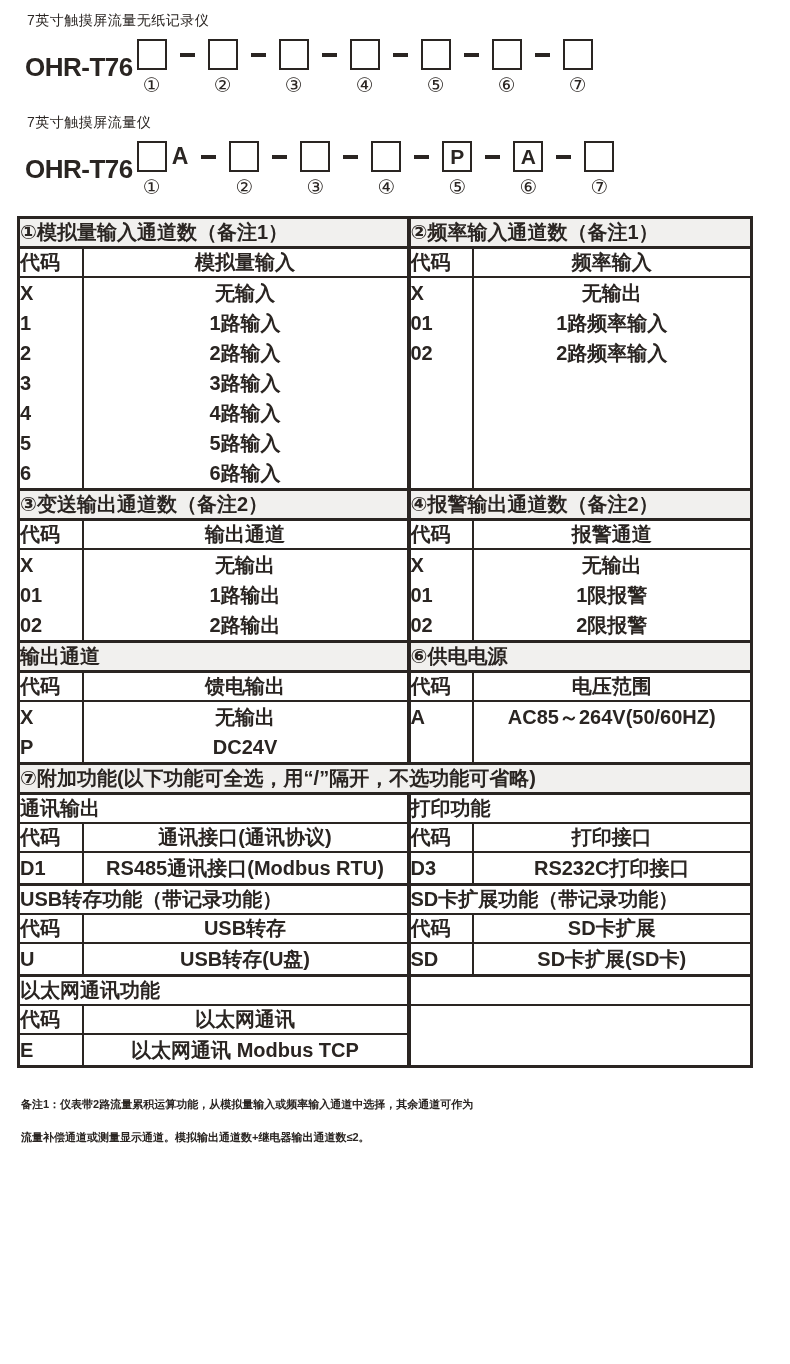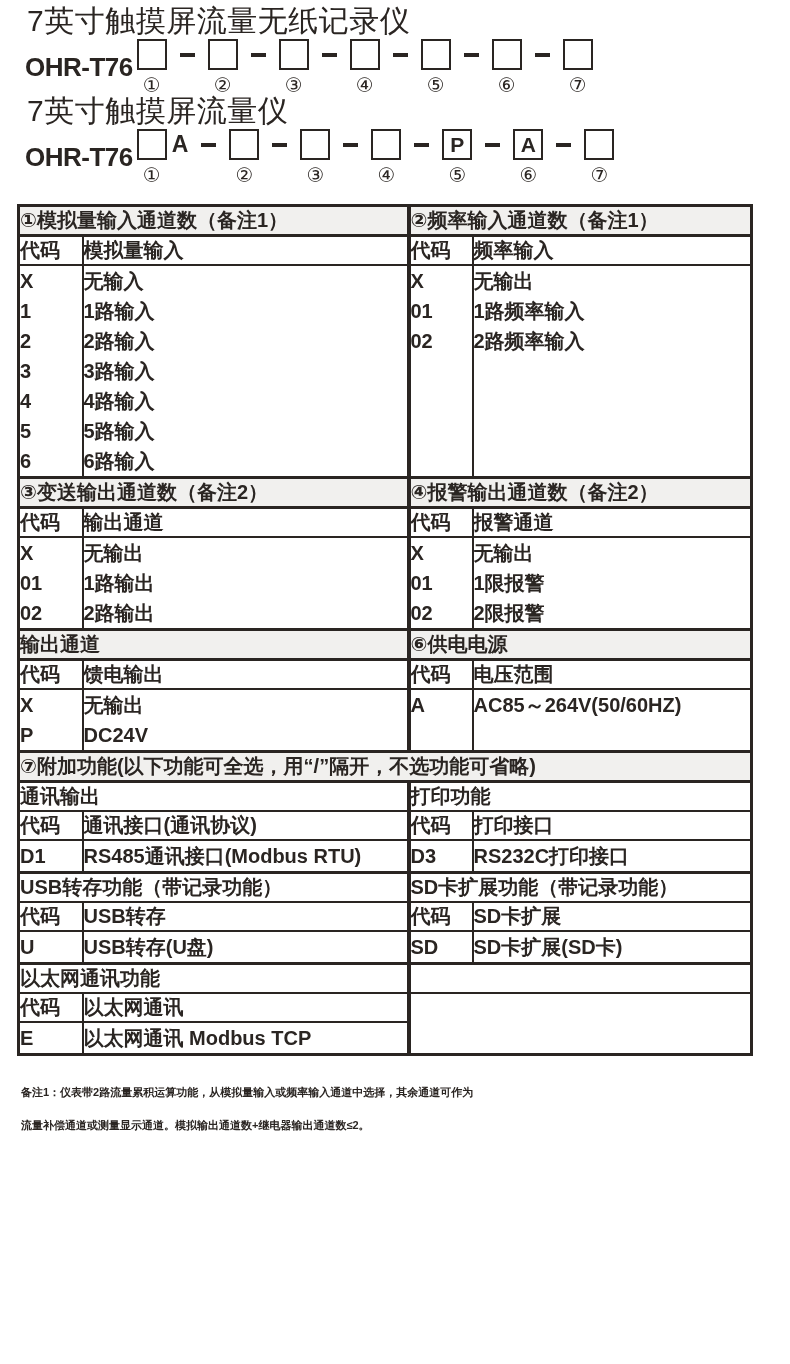--- a/index.html
+++ b/index.html
@@ -11,24 +11,24 @@
   html,body{margin:0;padding:0;}
   body{
     width:790px;height:1364px;overflow:hidden;background:#ffffff;
     color:var(--ink);
     font-family:"Liberation Sans","DejaVu Sans",sans-serif;
   }
   .wrap{padding-top:6px;}
 
   
   .ptitle{
-    margin:0 0 0 27px;font-size:30px;font-weight:normal;
+    margin:0 0 0 27px;font-size:14px;font-weight:normal;
     letter-spacing:0.5px;line-height:29px;color:var(--ink);
   }
-  .ptitle.second{}
+  .ptitle.second{margin-top:12px;}
   .model-row{display:flex;align-items:center;margin:3px 0 0 25px;}
   .prefix{
     font-weight:bold;font-size:26px;line-height:33px;margin-right:4px;
     letter-spacing:-0.5px;white-space:nowrap;
   }
   .segs{display:flex;align-items:flex-start;}
   .seg{display:flex;flex-direction:column;}
   .seg-top{display:flex;align-items:center;height:33px;}
   .mbox{
     width:30px;height:31px;border:2.5px solid var(--line);
@@ -47,21 +47,21 @@
     font-weight:bold;font-size:20px;color:var(--ink);
   }
   table.sel td{
     border:2px solid var(--line);
     vertical-align:top;padding:0;overflow:hidden;white-space:nowrap;
   }
   td.sec{background:var(--secbg);padding:6px 9px;line-height:27px;}
   td.sub{padding:4px 9px;line-height:27px;}
   td.col-h{padding:3px 9px;line-height:27px;}
   td.cellstack{padding:2px 9px;line-height:30px;}
-  td.desc{padding-left:12px;}
+  td.desc{padding-left:12px;text-align:center;}
   tr.r-sec2 td,tr.r-secfull td{border-top-width:3px;border-bottom-width:3px;}
   tr.r-sub2 td{border-top-width:3px;}
   .mid-l{border-right-width:4px !important;}
   .mid-r{border-left-width:4px !important;}
   td.empty{background:#fff;}
 
   
   .note{
     margin:20px 0 0 21px;width:745px;
     font-size:11px;font-weight:bold;line-height:33px;color:var(--ink);

